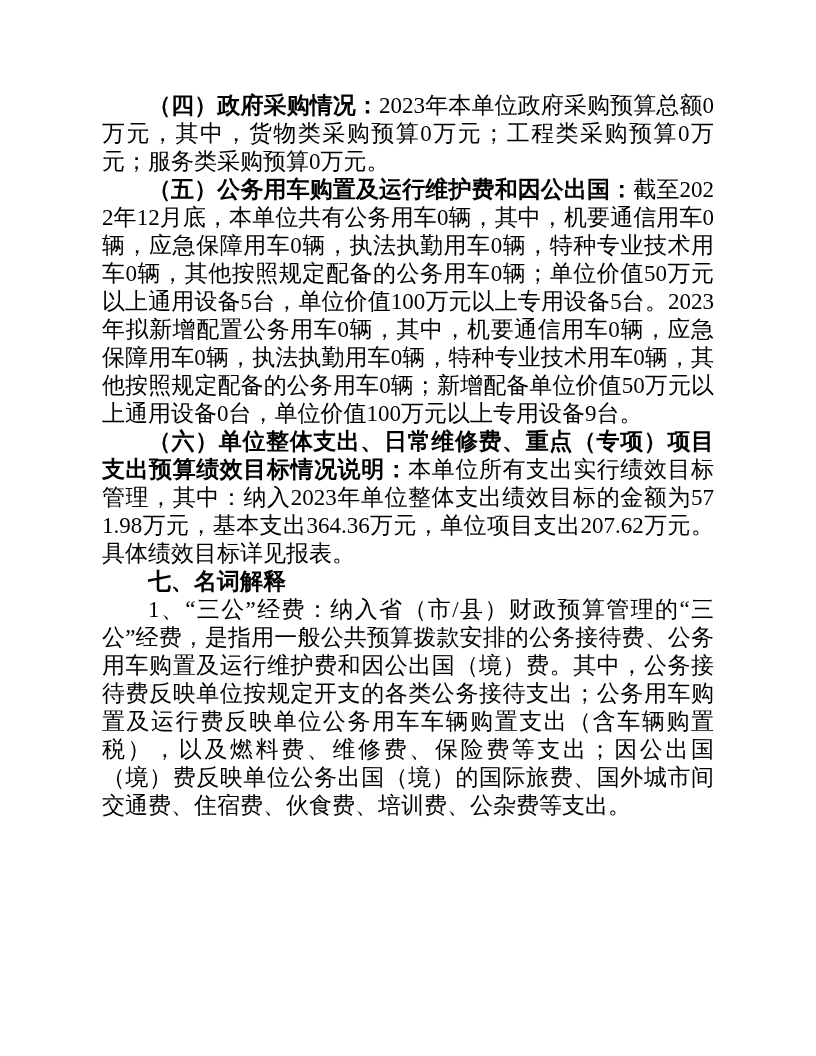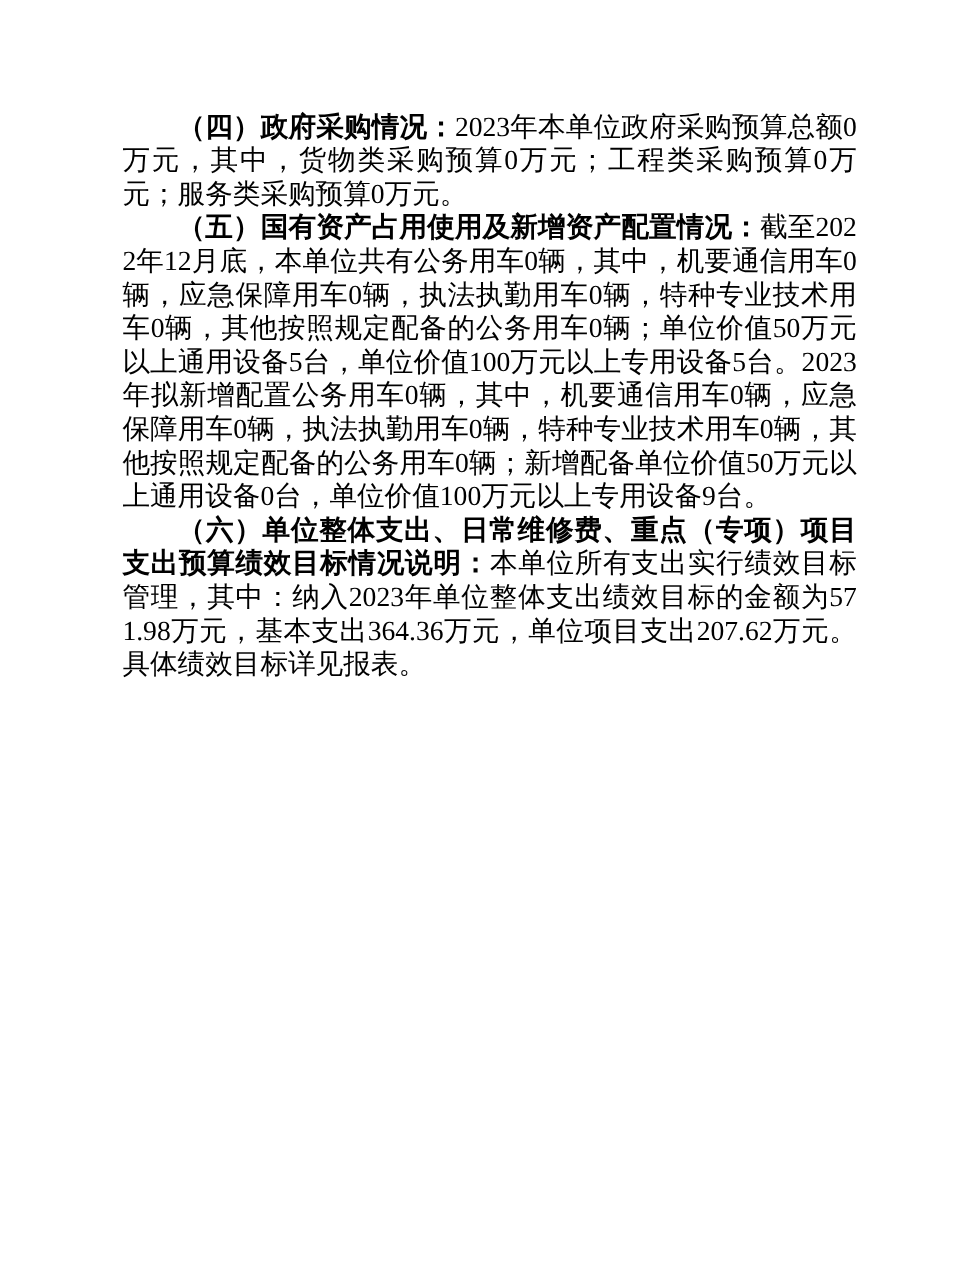--- a/index.html
+++ b/index.html
@@ -31,20 +31,22 @@
     font-weight: bold;
   }
 </style>
 </head>
 <body>
 
 <div class="page">
 
   <p><span class="run-bold">（四）政府采购情况：</span><span>2023年本单位政府采购预算总额0万元，其中，货物类采购预算0万元；工程类采购预算0万元；服务类采购预算0万元。</span></p>
 
-  <p><span class="run-bold">（五）国有资产占用使用及新增资产配置情况：</span><span>截至2022年12月底，本单位共有公务用车0辆，其中，机要通信用车0辆，应急保障用车0辆，执法执勤用车0辆，特种专业技术用车0辆，其他按照规定配备的公务用车0辆；单位价值50万元以上通用设备5台，单位价值100万元以上专用设备5台。2023年拟新增配置公务用车0辆，其中，机要通信用车0辆，应急保障用车0辆，执法执勤用车0辆，特种专业技术用车0辆，其他按照规定配备的公务用车0辆；新增配备单位价值50万元以上通用设备0台，单位价值100万元以上专用设备9台。</span></p>
+  <p><span class="run-bold">（五）公务用车购置及运行维护费和因公出国：</span><span>截至2022年12月底，本单位共有公务用车0辆，其中，机要通信用车0辆，应急保障用车0辆，执法执勤用车0辆，特种专业技术用车0辆，其他按照规定配备的公务用车0辆；单位价值50万元以上通用设备5台，单位价值100万元以上专用设备5台。2023年拟新增配置公务用车0辆，其中，机要通信用车0辆，应急保障用车0辆，执法执勤用车0辆，特种专业技术用车0辆，其他按照规定配备的公务用车0辆；新增配备单位价值50万元以上通用设备0台，单位价值100万元以上专用设备9台。</span></p>
 
   <p><span class="run-bold">（六）单位整体支出、日常维修费、重点（专项）项目支出预算绩效目标情况说明：</span><span>本单位所有支出实行绩效目标管理，其中：纳入2023年单位整体支出绩效目标的金额为571.98万元，基本支出364.36万元，单位项目支出207.62万元。具体绩效目标详见报表。</span></p>
 
+  <p><span class="run-bold">七、名词解释</span></p>
 
+  <p><span>1、“三公”经费：纳入省（市/县）财政预算管理的“三公”经费，是指用一般公共预算拨款安排的公务接待费、公务用车购置及运行维护费和因公出国（境）费。其中，公务接待费反映单位按规定开支的各类公务接待支出；公务用车购置及运行费反映单位公务用车车辆购置支出（含车辆购置税），以及燃料费、维修费、保险费等支出；因公出国（境）费反映单位公务出国（境）的国际旅费、国外城市间交通费、住宿费、伙食费、培训费、公杂费等支出。</span></p>
 
 
 </div>
 
 </body></html>

